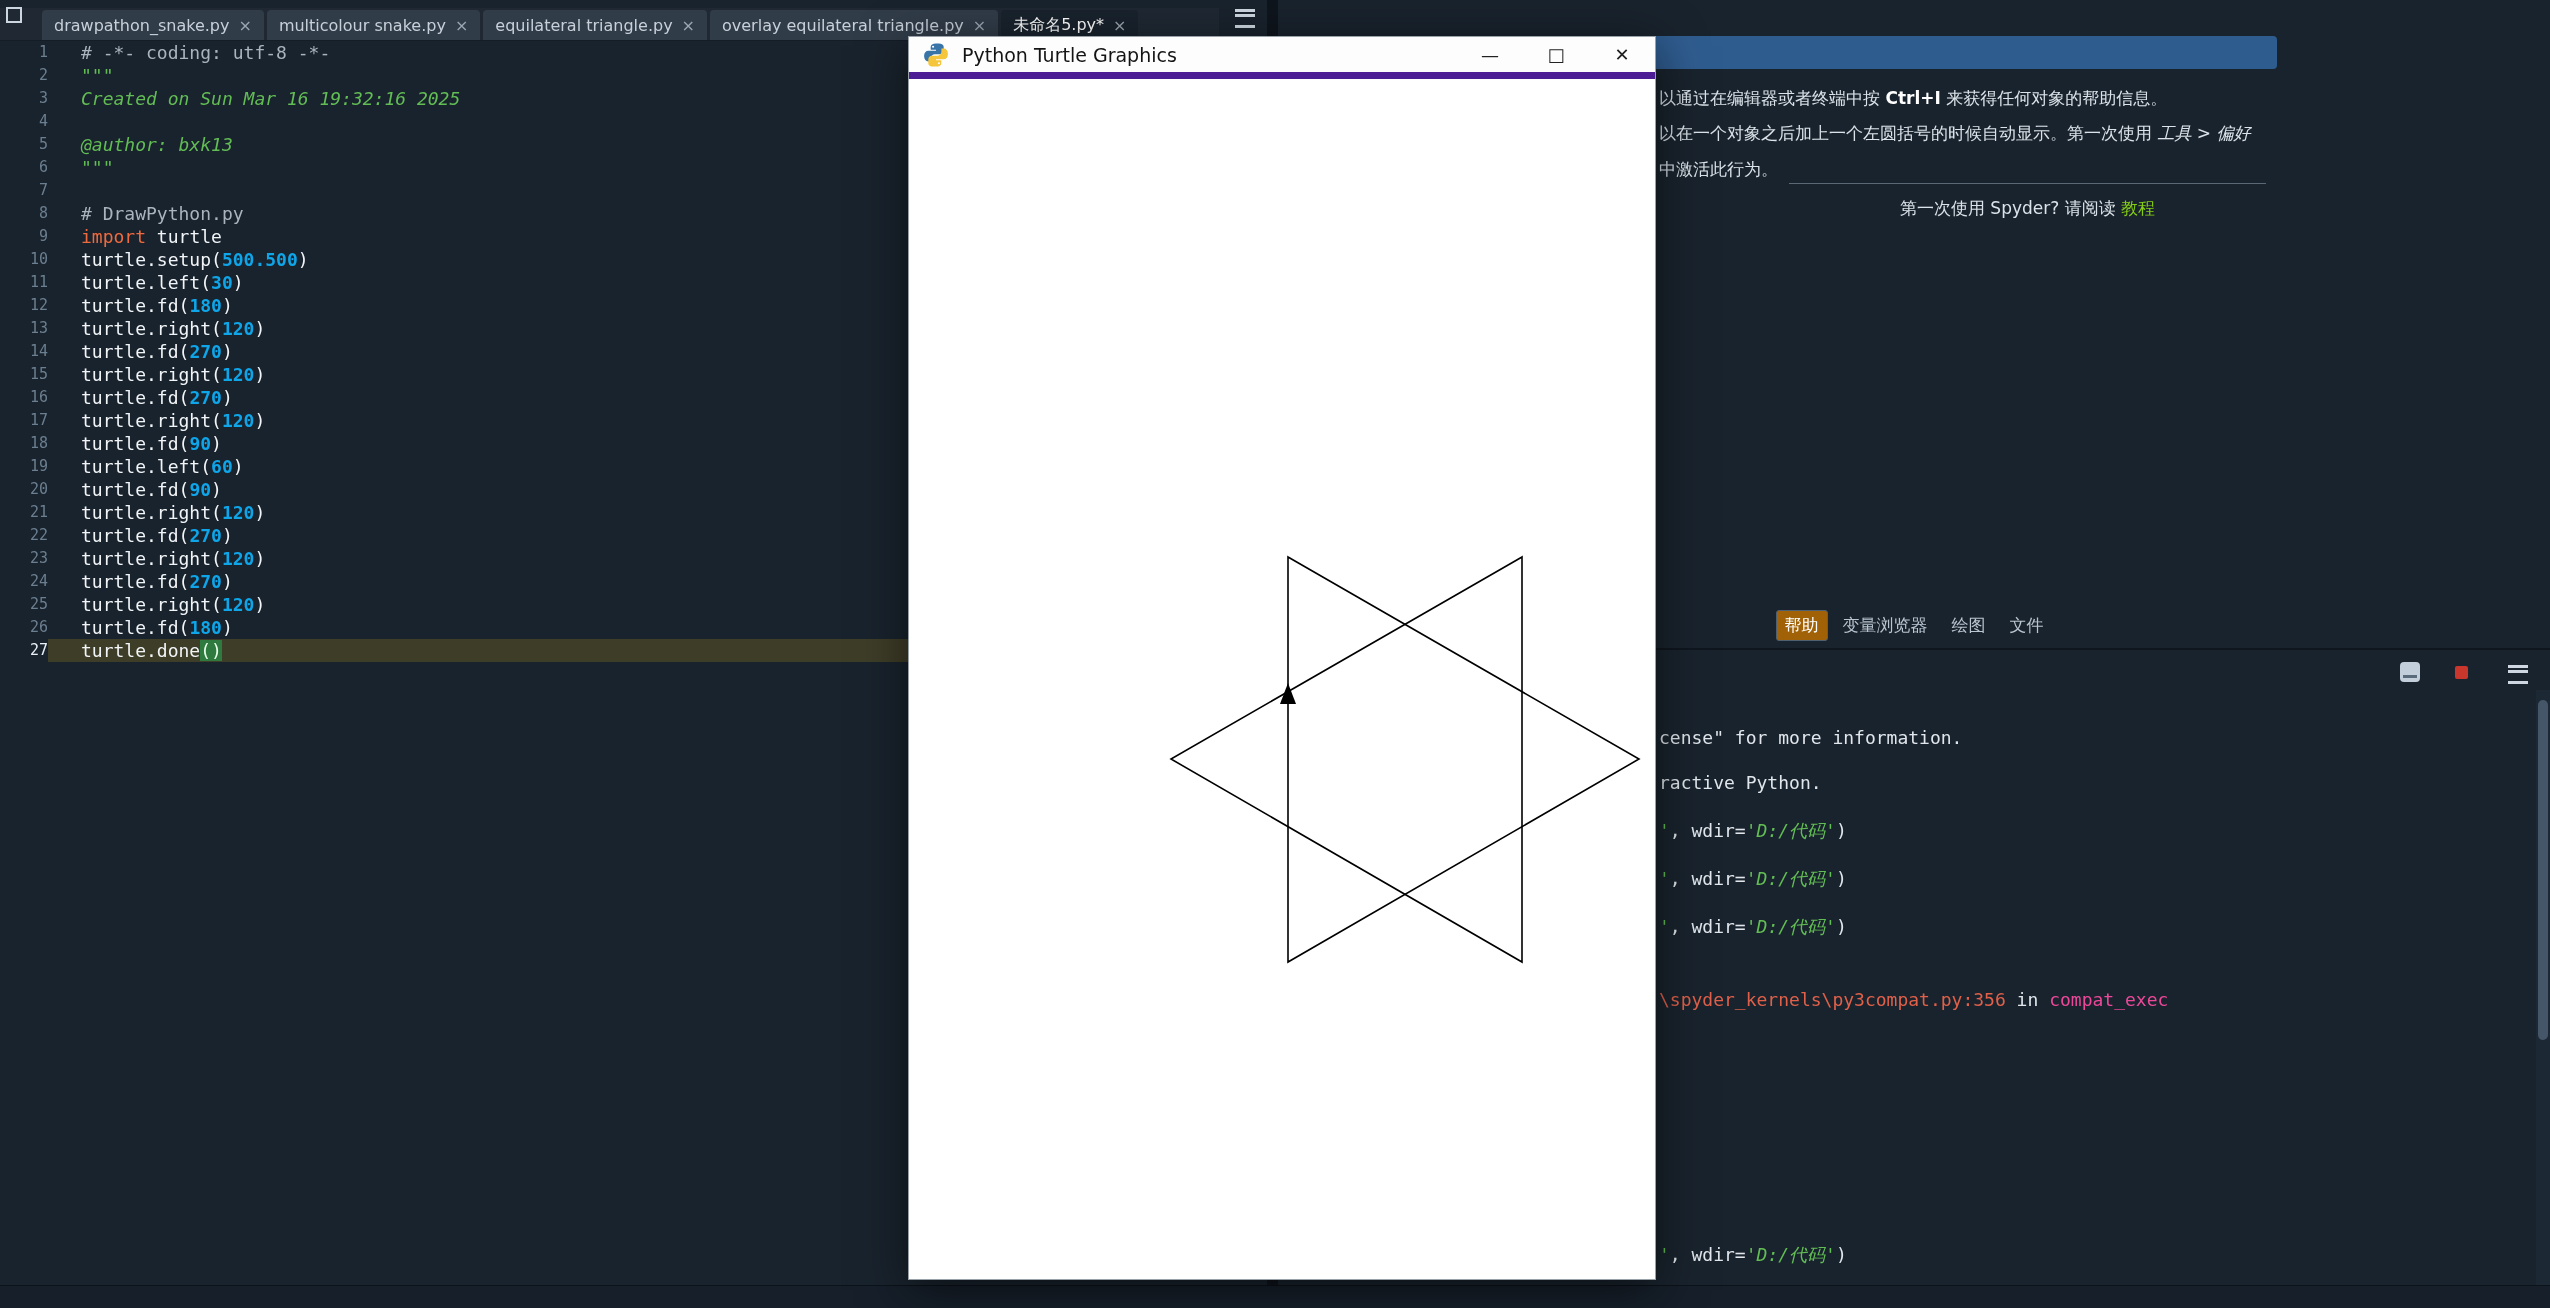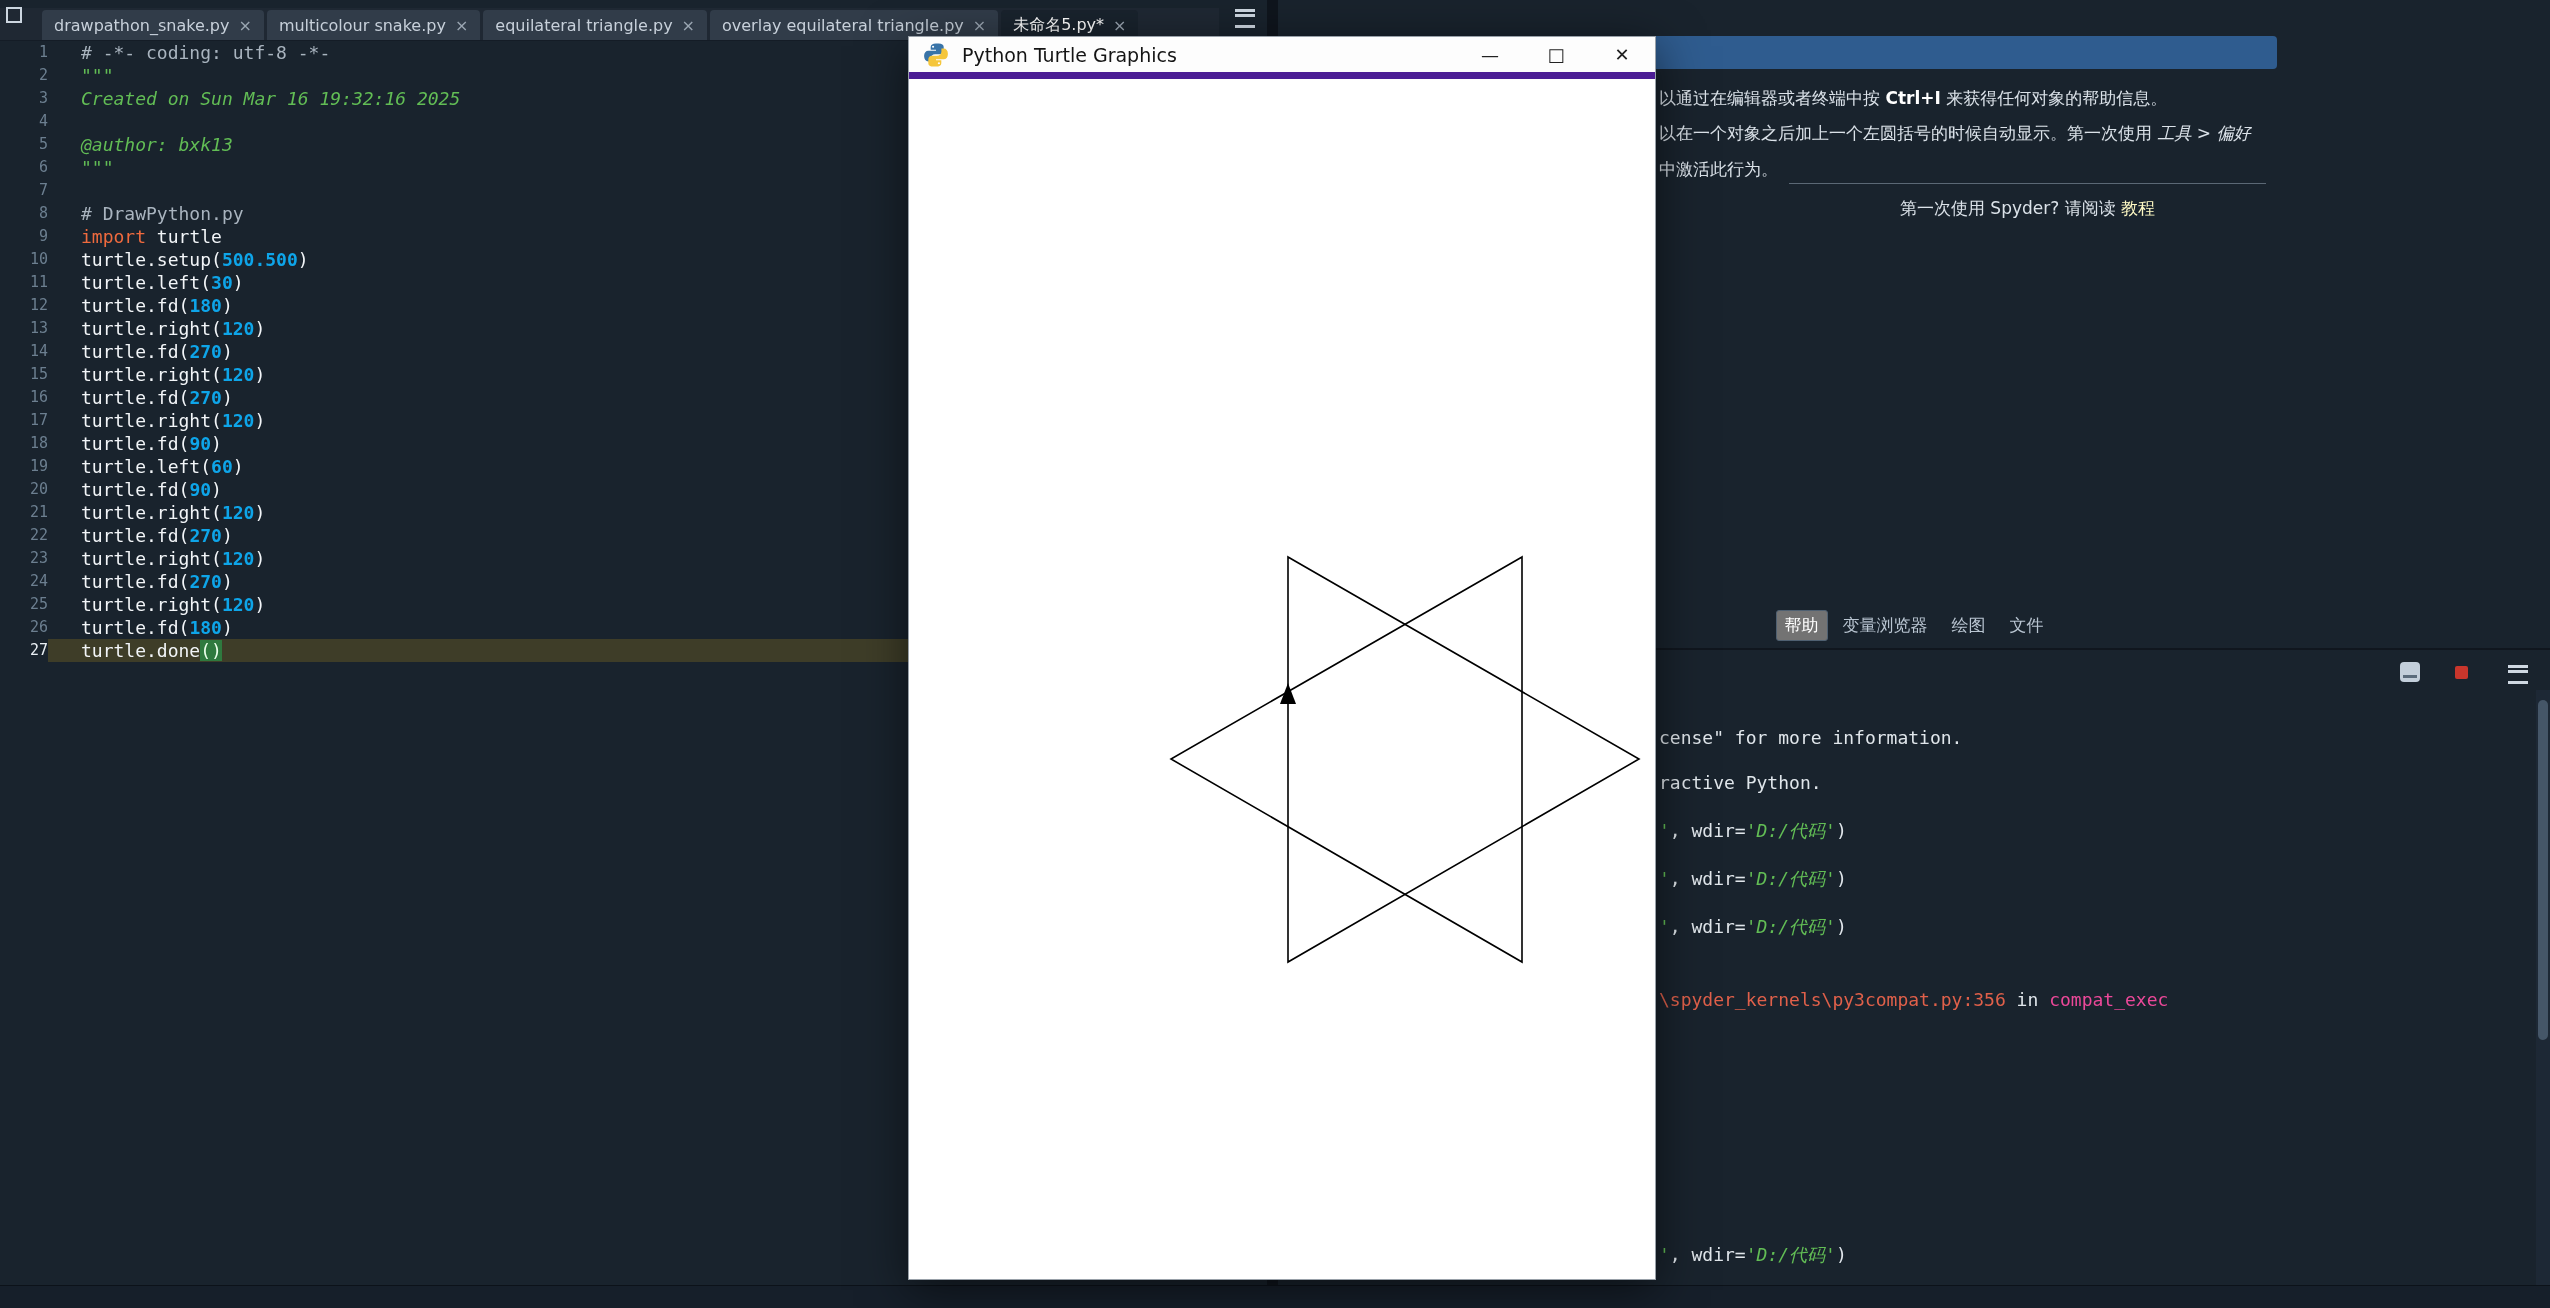--- a/index.html
+++ b/index.html
@@ -39,26 +39,26 @@
   .splitter{position:absolute;left:1267px;top:0;width:11px;height:1285px;background:#0f151d;}
 
   
   .right-panel{position:absolute;left:1278px;top:0;width:1272px;height:1285px;background:#19232d;}
   .help-banner{position:absolute;left:4px;top:36px;width:995px;height:33px;background:#2f5c8f;border-radius:4px;}
   .help-content{position:absolute;left:0;top:0;width:1272px;height:610px;}
   .hline{position:absolute;left:381px;height:26px;line-height:26px;color:#dbe2e9;font-size:17px;white-space:pre;}
   .hline.hcenter{left:511px;width:477px;text-align:center;}
   .hk-bold{font-weight:bold;color:#ffffff;}
   .hk-italic{font-style:italic;}
-  .hk-link{color:#fef9c3;text-align:right;}
+  .hk-link{color:#84cc16;text-align:right;}
   .help-hr{position:absolute;left:511px;top:183px;width:477px;height:1px;background:#5b6875;}
 
   .pane-tab-bar{position:absolute;left:0;top:610px;width:1272px;display:flex;justify-content:center;gap:6px;}
   .ptab{padding:3px 8px;font-size:17px;color:#b9c5d1;border-radius:3px;border:1px solid transparent;}
-  .ptab.sel{background:#737373;border-color:#4f6071;color:#ffffff;}
+  .ptab.sel{background:#a16207;border-color:#4f6071;color:#ffffff;}
 
   .hdivider{position:absolute;left:0;top:648px;width:1272px;height:2px;background:#10161e;}
 
   .cicon1{position:absolute;left:1122px;top:662px;width:20px;height:20px;background:#c3cfdb;border-radius:4px;}
   .cicon1::after{content:"";position:absolute;left:3px;bottom:4px;width:14px;height:3px;background:#5a6b7c;}
   .cicon2{position:absolute;left:1177px;top:666px;width:13px;height:13px;background:#c9362c;border-radius:2px;}
   .console-menu{position:absolute;left:1230px;top:665px;}
 
   .console-output{position:absolute;left:0;top:690px;width:1258px;height:595px;}
   .con-line{position:absolute;left:381px;height:23px;line-height:23px;

